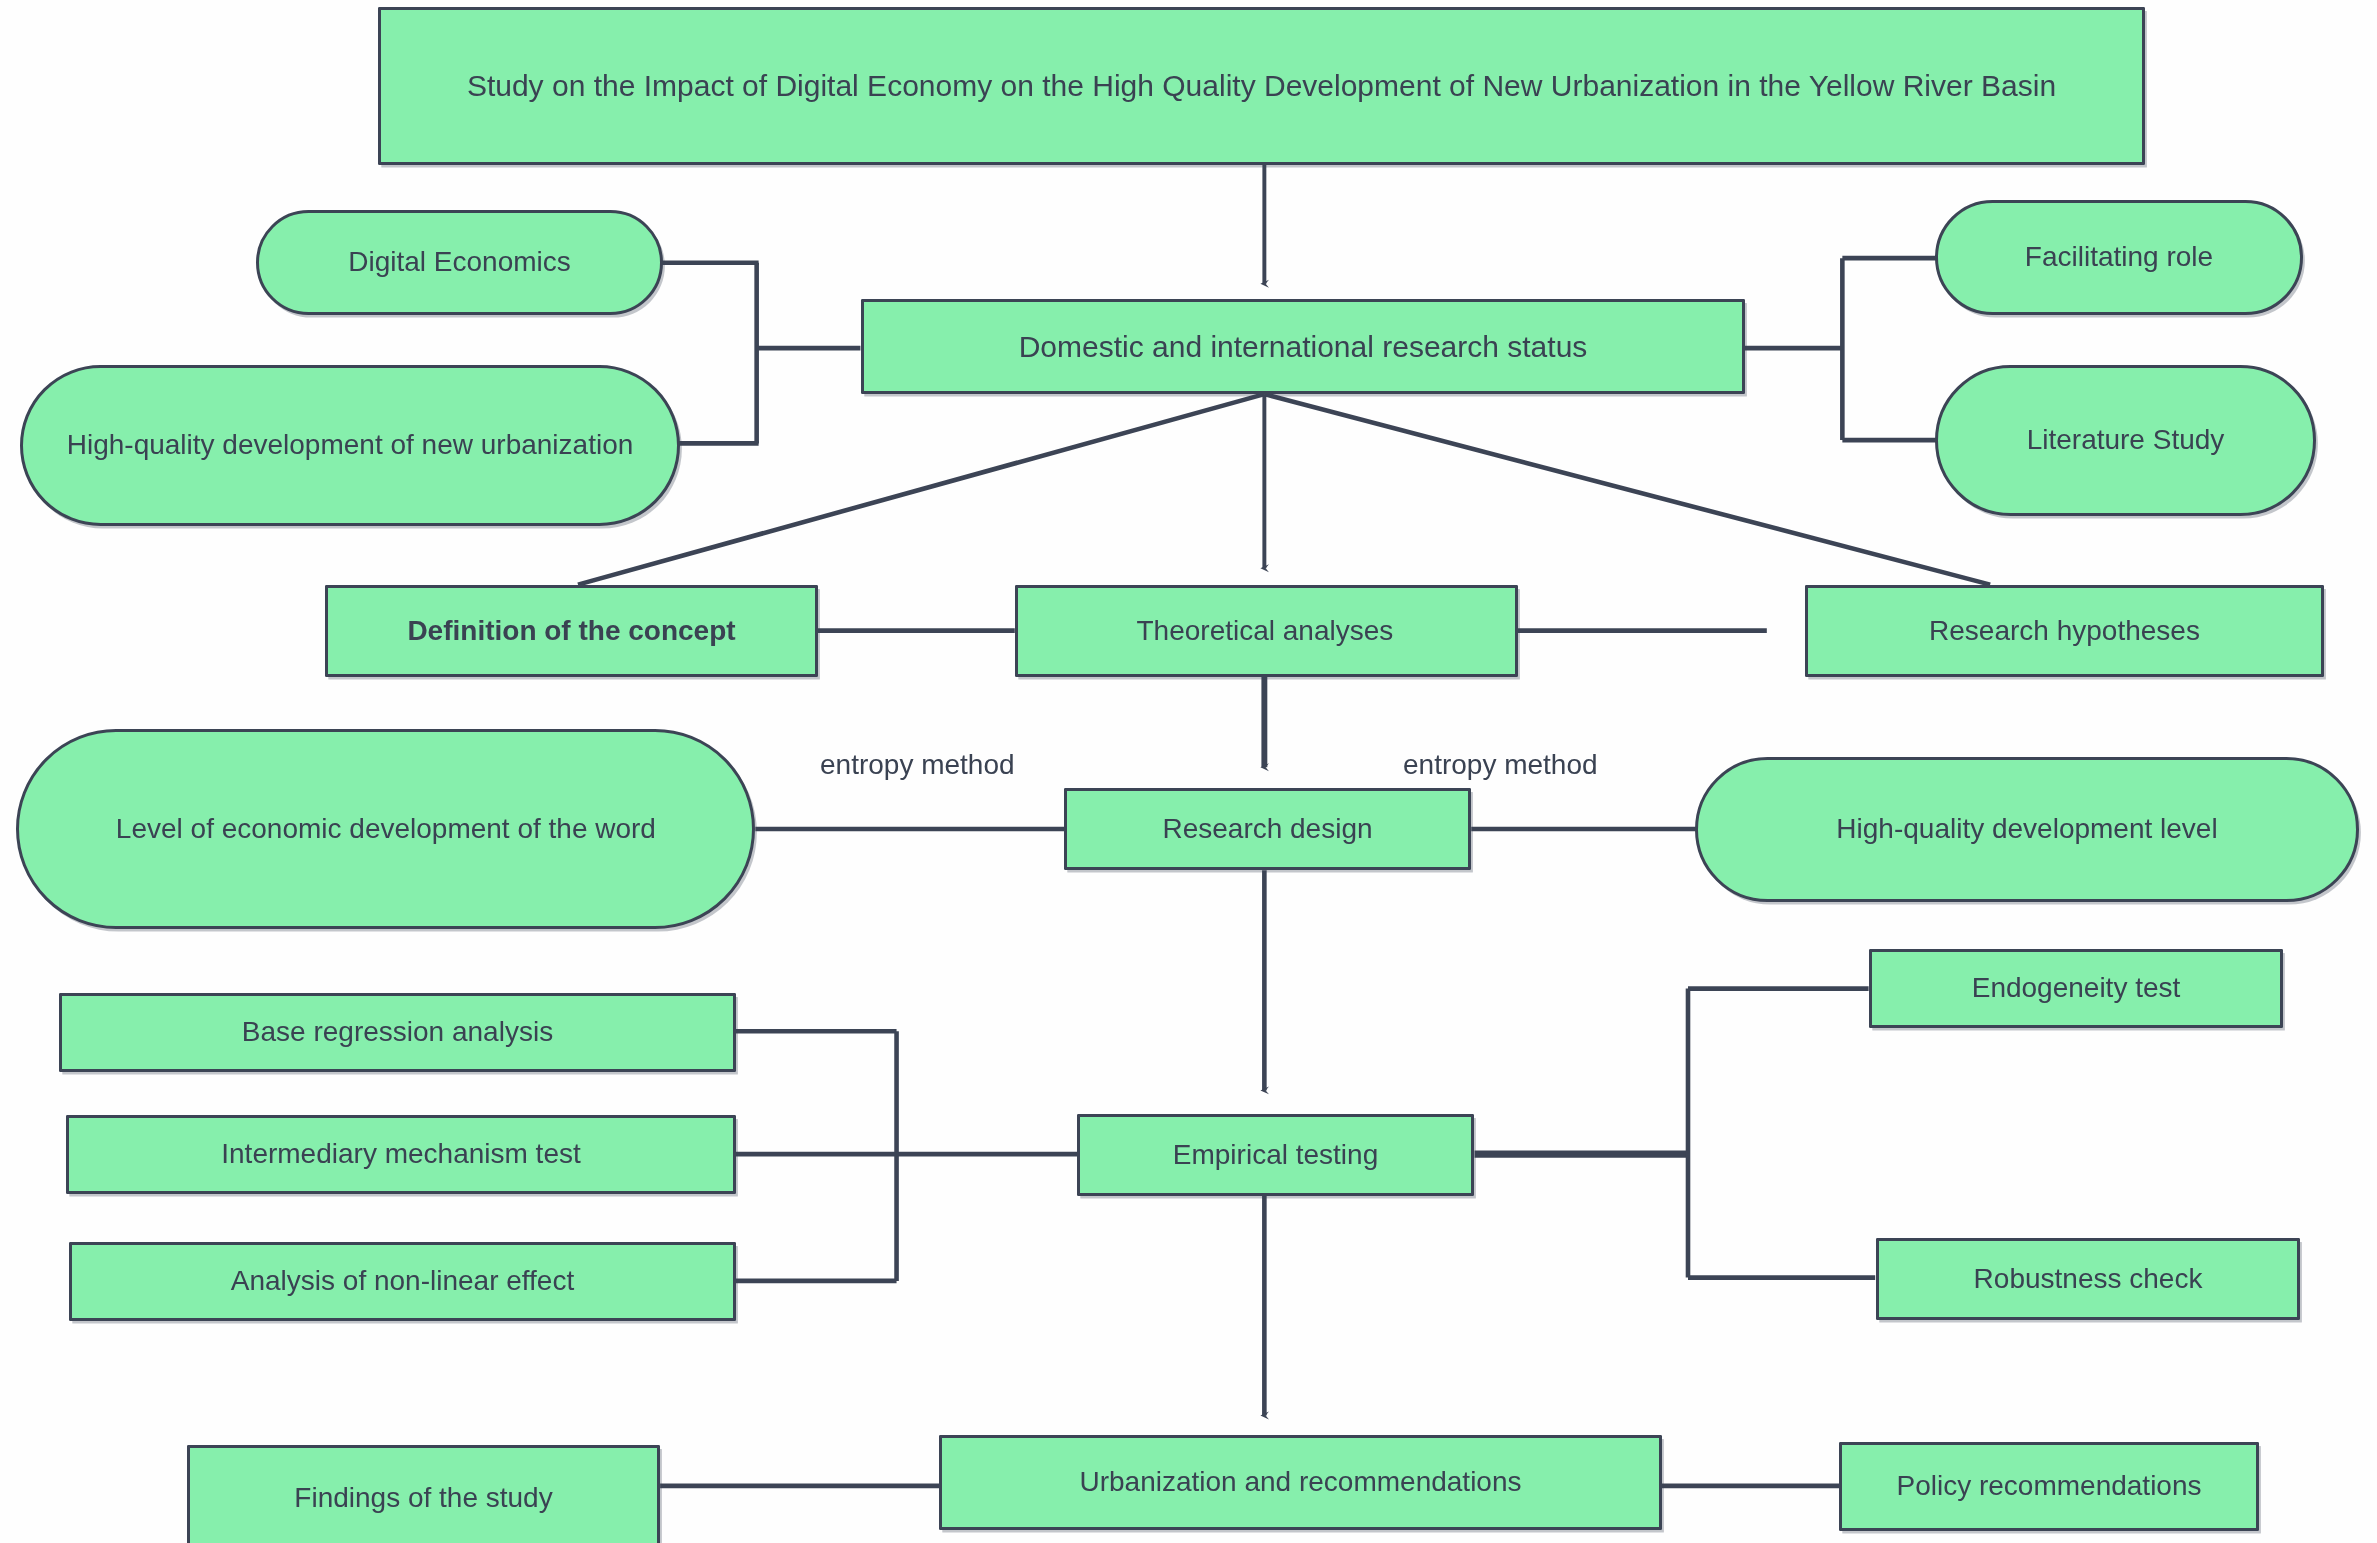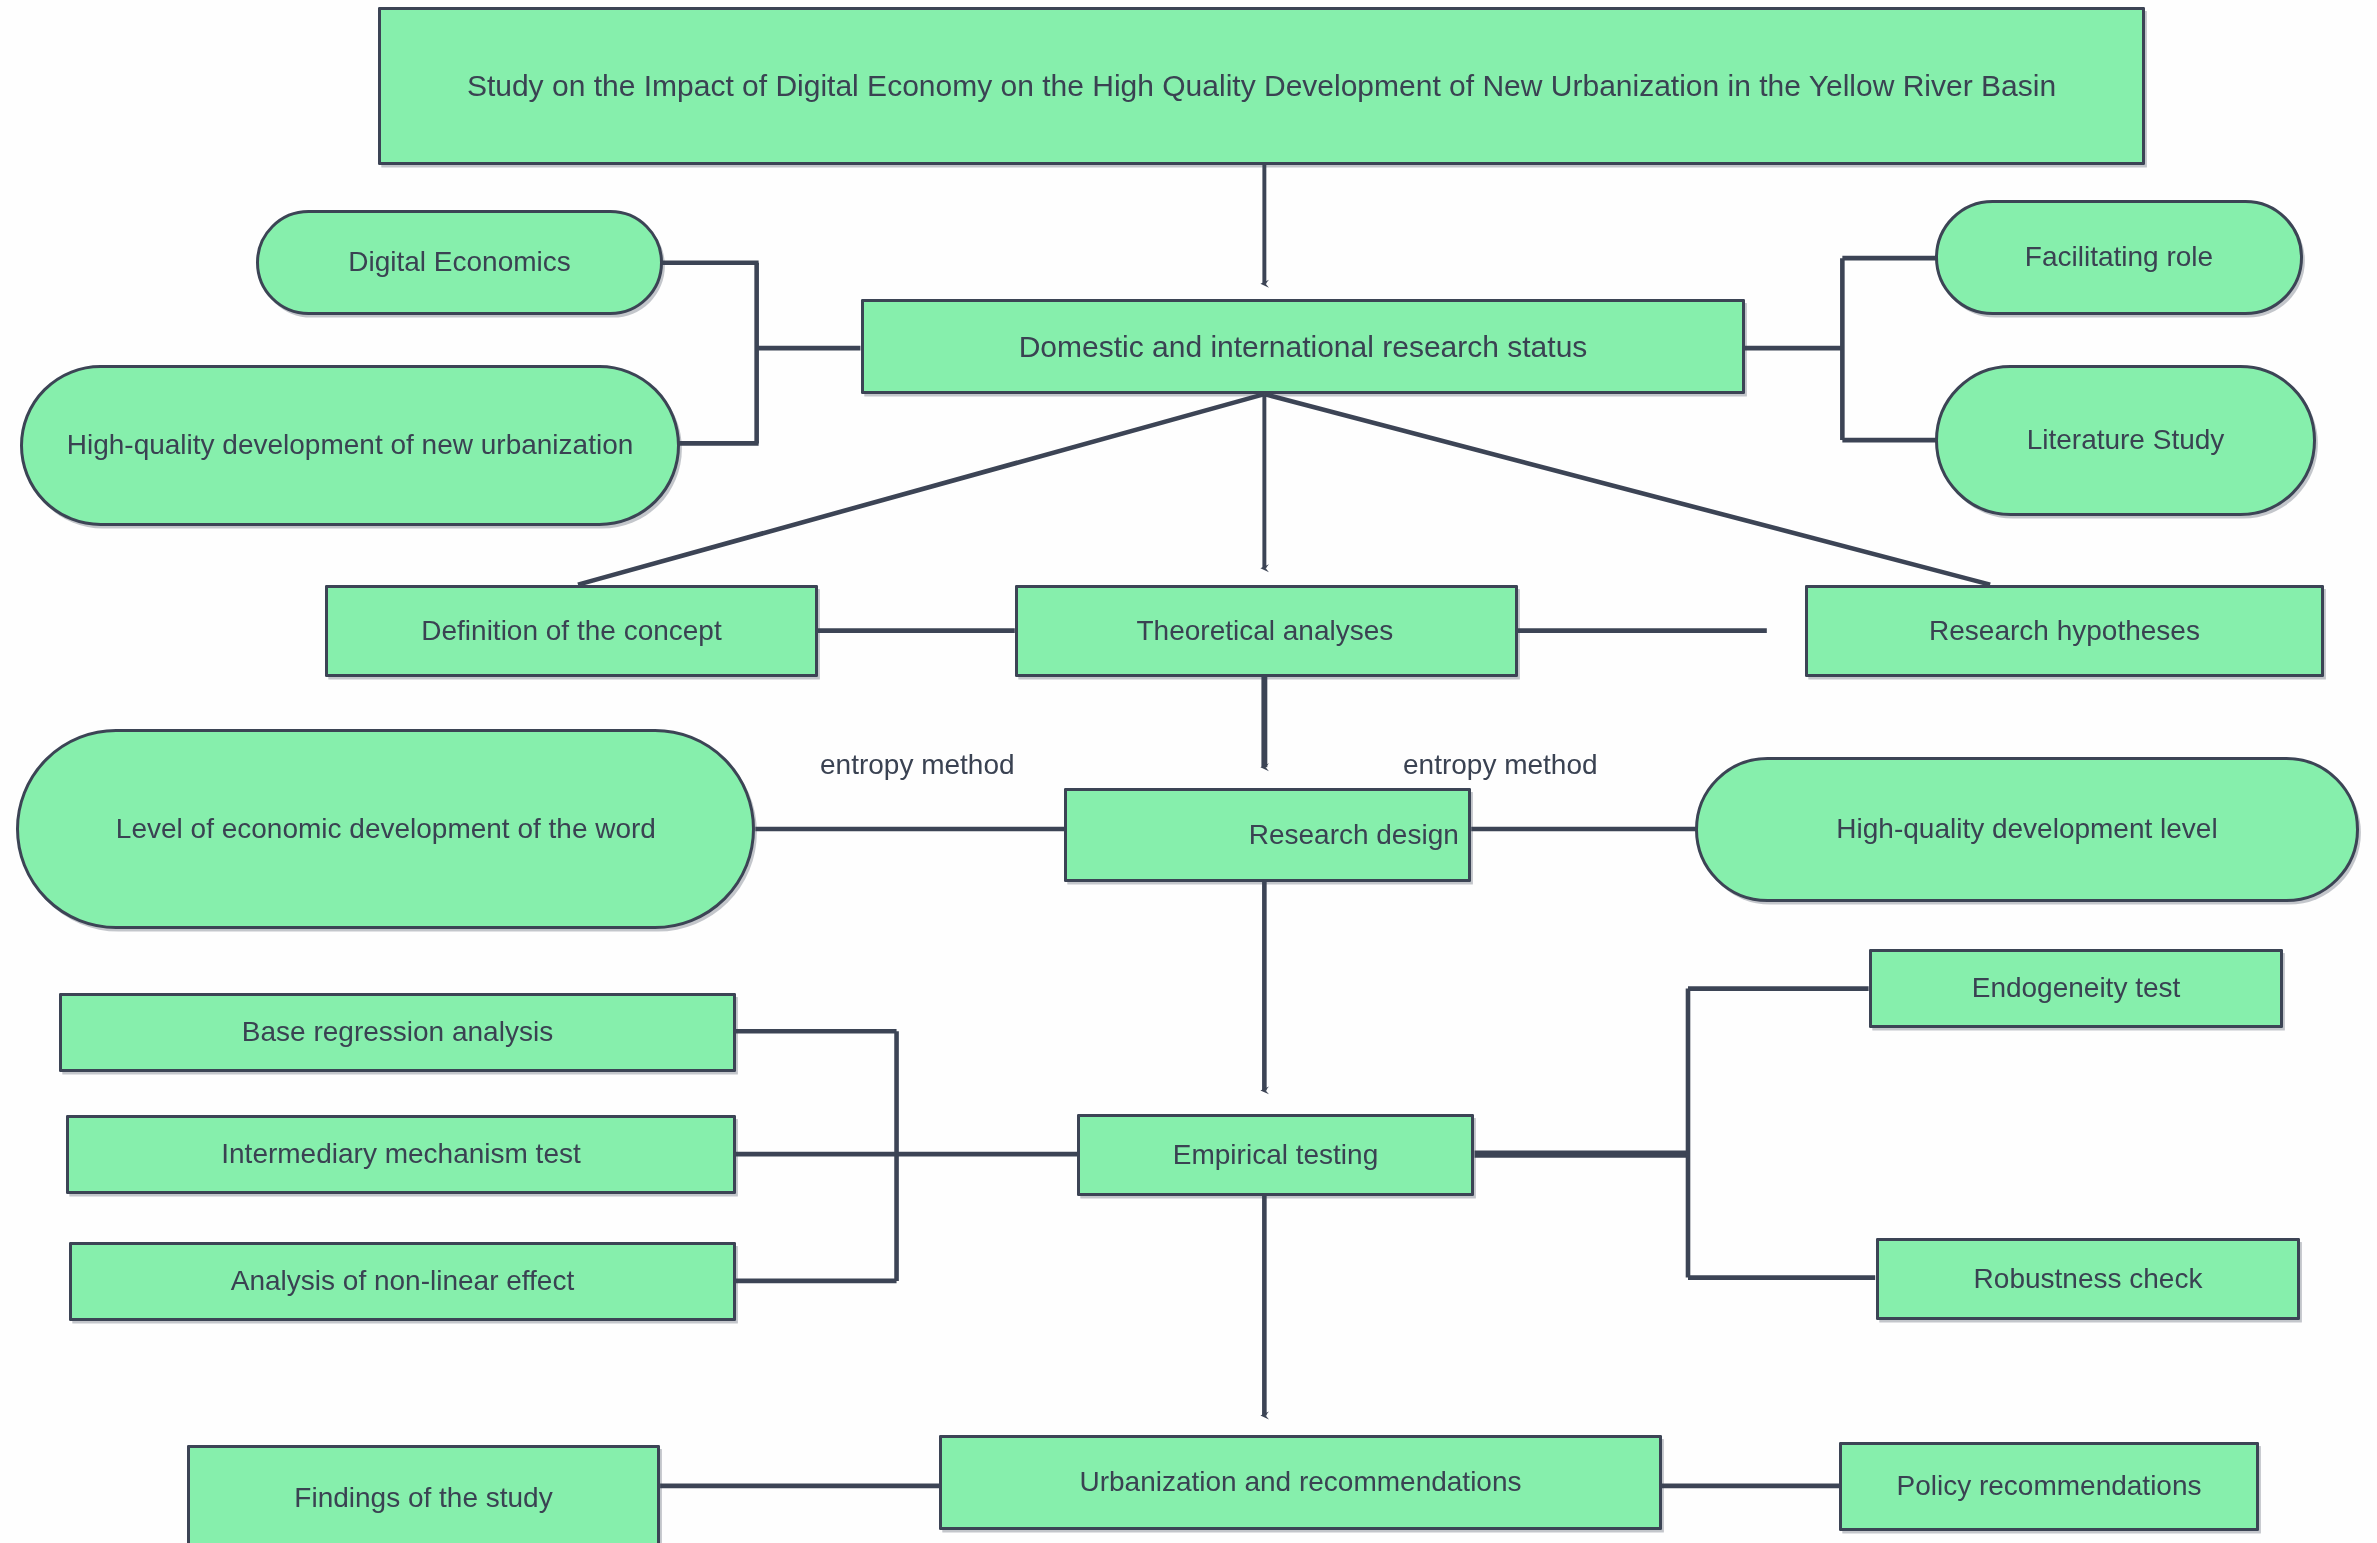--- a/index.html
+++ b/index.html
@@ -157,41 +157,41 @@
   </div>
 
   <div class="node stadium t-sub" style="left:1935px; top:200px; width:368px; height:115px;">
     <span>Facilitating role</span>
   </div>
 
   <div class="node stadium t-sub" style="left:1935px; top:365px; width:381px; height:151px;">
     <span>Literature Study</span>
   </div>
 
-  <div class="node rect t-sub" style="left:325px; top:585px; width:493px; height:92px;">
+  <div class="node rect t-sub" style="left:325px; top:585px; width:493px; height:92px;font-weight:bold;">
     <span>Definition of the concept</span>
   </div>
 
   <div class="node rect t-sub" style="left:1015px; top:585px; width:503px; height:92px;padding-left:6px;">
     <span>Theoretical analyses</span>
   </div>
 
   <div class="node rect t-sub" style="left:1767px; top:585px; width:519px; height:92px;margin-left:38px;">
     <span>Research hypotheses</span>
   </div>
 
   <div class="node stadium t-sub" style="left:16.4px; top:729px; width:739px; height:200px;">
     <span>Level of economic development of the word</span>
   </div>
 
   <div class="edge-label t-lbl" style="left:820px; top:749px;">entropy method</div>
 
   <div class="edge-label t-lbl" style="left:1403px; top:749px;">entropy method</div>
 
-  <div class="node rect t-sub" style="left:1064px; top:788px; width:407px; height:94px;text-align:right;">
+  <div class="node rect t-sub" style="left:1064px; top:788px; width:407px; height:82px;">
     <span>Research design</span>
   </div>
 
   <div class="node stadium t-sub" style="left:1695px; top:757px; width:664px; height:145px;">
     <span>High-quality development level</span>
   </div>
 
   <div class="node rect t-sub" style="left:59px; top:993px; width:677px; height:79px;">
     <span>Base regression analysis</span>
   </div>

